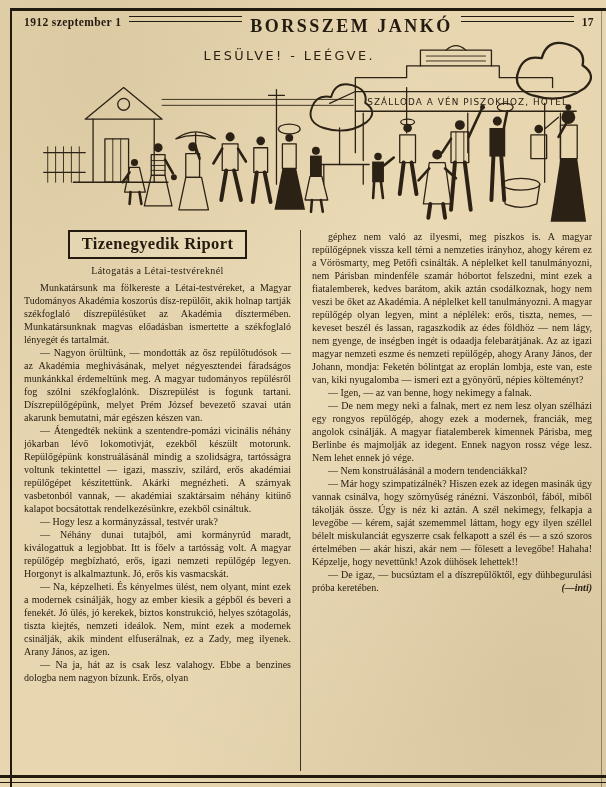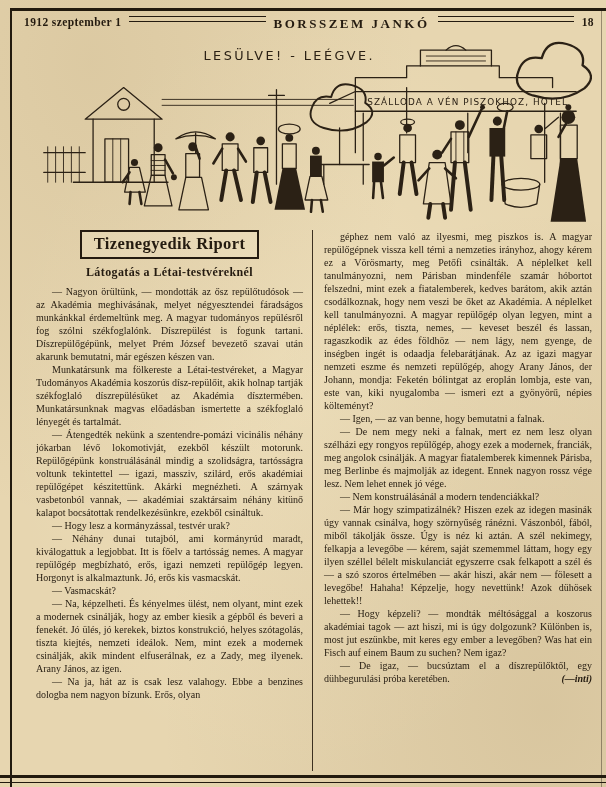--- a/index.html
+++ b/index.html
@@ -18,54 +18,54 @@
   }
   
   .frame-left{position:absolute;left:10px;top:8px;bottom:0;width:2px;background:#221a0e;}
   .frame-right{position:absolute;right:4px;top:8px;bottom:0;width:1px;background:rgba(34,26,14,.4);}
   .top-rule{position:absolute;top:8px;left:10px;right:0;height:3px;background:#221a0e;}
   .bottom-rule{position:absolute;bottom:4px;left:0;right:0;height:4px;border-top:3px solid #221a0e;border-bottom:1px solid #221a0e;}
   
   .header{position:absolute;top:16px;left:24px;right:12px;display:flex;gap:8px;
     font-weight:bold;font-size:11.5px;letter-spacing:.4px;}
   .h-rule{flex:1;height:4px;border-top:1px solid #241b10;border-bottom:1px solid #241b10;}
-  .h-masthead{font-size:13px;letter-spacing:2.5px;}
+  .h-masthead{font-size:18px;letter-spacing:2.5px;}
   
   .cartoon{position:absolute;top:32px;left:28px;right:14px;height:194px;}
   .cartoon svg{width:100%;height:100%;}
   .ln{fill:none;stroke:#2b2115;stroke-width:1.3;stroke-linecap:round;stroke-linejoin:round;}
   .thin{stroke-width:.9;}
   .ink{fill:#2b2115;stroke:none;}
   .leg{stroke:#2b2115;stroke-width:4;stroke-linecap:round;}
   .leg3{stroke:#2b2115;stroke-width:2.6;stroke-linecap:round;}
   .cap-text{font-family:"DejaVu Sans",sans-serif;fill:#2b2115;}
   
-  .columns{position:absolute;top:230px;left:24px;right:14px;bottom:16px;display:flex;overflow:hidden;margin-left:12px;}
+  .columns{position:absolute;top:230px;left:24px;right:14px;bottom:16px;display:flex;overflow:hidden;}
   .col-left{width:276px;padding-right:9px;box-sizing:border-box;}
   .col-right{flex:1;border-left:1.3px solid #3c3020;padding-left:11px;box-sizing:border-box;}
   .title-box{width:max-content;margin:0 auto 6px;border:2px solid #241b10;padding:2px 12px 3px;background:rgba(255,248,225,.15);}
   .title-box h1{margin:0;font-size:16.5px;font-weight:bold;letter-spacing:.4px;}
-  .subtitle{margin:2px 0 5px;text-align:center;font-size:12px;font-weight:bold;letter-spacing:.4px;}
+  .subtitle{margin:2px 0 5px;text-align:center;font-size:10px;font-weight:normal;letter-spacing:.4px;}
   .para{margin:0;font-size:10px;line-height:13px;text-align:justify;text-indent:16px;}
   .sig{float:right;font-style:italic;font-weight:bold;}
 </style>
 </head>
 <body>
 
 <div class="page">
   <div class="top-rule"></div>
   <div class="frame-left"></div>
   <div class="frame-right"></div>
 
   <header class="header">
     <span>1912 szeptember 1</span>
     <span class="h-rule"></span>
     <span class="h-masthead">BORSSZEM JANKÓ</span>
     <span class="h-rule"></span>
-    <span>18</span>
+    <span>17</span>
   </header>
 
   <figure class="cartoon" style="margin:0;">
     <svg viewBox="0 0 572 192" preserveAspectRatio="xMidYMid meet">
       <text class="cap-text" x="178" y="26" font-size="13" letter-spacing="2.5">LESÜLVE! - LEÉGVE.</text>
 
       <g>
         <path class="ln" d="M58,86 L97,54 L136,86 M58,86 H136"></path>
         <path class="ln" d="M66,86 V150 M128,86 V150 M46,150 H142"></path>
         <circle class="ln" cx="97" cy="71" r="6"></circle>
@@ -208,38 +208,36 @@
     </svg>
   </figure>
 
   <main class="columns">
     <section class="col-left">
       <div class="title-box">
         <h1>Tizenegyedik Riport</h1>
       </div>
       <h2 class="subtitle">Látogatás a Létai-testvéreknél</h2>
       <div>
+          <p class="para">Munkatársunk ma fölkereste a Létai-testvéreket, a Magyar Tudományos Akadémia koszorús dísz-repülőit, akik holnap tartják székfoglaló díszrepülésüket az Akadémia dísztermében. Munkatársunknak magvas előadásban ismertette a székfoglaló lényegét és tartalmát.</p>
           <p class="para">— Nagyon örültünk, — mondották az ősz repülőtudósok — az Akadémia meghivásának, melyet négyesztendei fáradságos munkánkkal érdemeltünk meg. A magyar tudományos repülésről fog szólni székfoglalónk. Díszrepülést is fogunk tartani. Díszrepülőgépünk, melyet Prém József bevezető szavai után akarunk bemutatni, már egészen készen van.</p>
-          <p class="para">Munkatársunk ma fölkereste a Létai-testvéreket, a Magyar Tudományos Akadémia koszorús dísz-repülőit, akik holnap tartják székfoglaló díszrepülésüket az Akadémia dísztermében. Munkatársunknak magvas előadásban ismertette a székfoglaló lényegét és tartalmát.</p>
           <p class="para">— Átengedték nekünk a szentendre-pomázi vicinális néhány jókarban lévő lokomotivját, ezekből készült motorunk. Repülőgépünk konstruálásánál mindig a szolidságra, tartósságra voltunk tekintettel — igazi, massziv, szilárd, erős akadémiai repülőgépet készitettünk. Akárki megnézheti. A szárnyak vasbetonból vannak, — akadémiai szaktársaim néhány kitünő kalapot bocsátottak rendelkezésünkre, ezekből csináltuk.</p>
           <p class="para">— Hogy lesz a kormányzással, testvér urak?</p>
-          <p class="para">— Néhány dunai tutajból, ami kormányrúd maradt, kiválogattuk a legjobbat. Itt is főelv a tartósság nemes. A magyar repülőgép megbízható, erős, igazi nemzeti repülőgép legyen. Horgonyt is alkalmaztunk. Jó, erős kis vasmacskát.</p>
-          <p class="para">— Vasmacskát?</p>
+          <p class="para">— Néhány dunai tutajból, ami kormányrúd maradt, kiválogattuk a legjobbat. Itt is főelv a tartósság volt. A magyar repülőgép megbízható, erős, igazi nemzeti repülőgép legyen. Horgonyt is alkalmaztunk. Jó, erős kis vasmacskát.</p>
           <p class="para">— Na, képzelheti. És kényelmes ülést, nem olyant, mint ezek a modernek csinálják, hogy az ember kiesik a gépből és beveri a fenekét. Jó ülés, jó kerekek, biztos konstrukció, helyes szótagolás, tiszta kiejtés, nemzeti ideálok. Nem, mint ezek a modernek csinálják, akik mindent elfuserálnak, ez a Zady, meg ilyenek. Arany János, az igen.</p>
           <p class="para">— Na ja, hát az is csak lesz valahogy. Ebbe a benzines dologba nem nagyon bízunk. Erős, olyan</p>
         </div>
     </section>
 
     <section class="col-right">
       <div>
           <p class="para">géphez nem való az ilyesmi, meg piszkos is. A magyar repülőgépnek vissza kell térni a nemzeties irányhoz, ahogy kérem ez a Vörösmarty, meg Petőfi csinálták. A néplelket kell tanulmányozni, nem Párisban mindenféle szamár hóbortot felszedni, mint ezek a fiatalemberek, kedves barátom, akik aztán csodálkoznak, hogy nem veszi be őket az Akadémia. A néplelket kell tanulmányozni. A magyar repülőgép olyan legyen, mint a néplélek: erős, tiszta, nemes, — keveset beszél és lassan, ragaszkodik az édes földhöz — nem lágy, nem gyenge, de inségben ingét is odaadja felebarátjának. Az az igazi magyar nemzeti eszme és nemzeti repülőgép, ahogy Arany János, der Johann, mondja: Feketén bólintgat az eroplán lombja, este van, este van, kiki nyugalomba — ismeri ezt a gyönyörű, népies költeményt?</p>
-          <p class="para">— Igen, — az van benne, hogy bemutatni a falnak.</p>
+          <p class="para">— Igen, — az van benne, hogy nekimegy a falnak.</p>
           <p class="para">— De nem megy neki a falnak, mert ez nem lesz olyan szélházi egy rongyos repülőgép, ahogy ezek a modernek, franciák, meg angolok csinálják. A magyar fiatalemberek kimennek Párisba, meg Berlinbe és majmolják az idegent. Ennek nagyon rossz vége lesz. Nem lehet ennek jó vége.</p>
           <p class="para">— Nem konstruálásánál a modern tendenciákkal?</p>
           <p class="para">— Már hogy szimpatizálnék? Hiszen ezek az idegen masinák úgy vannak csinálva, hogy szörnyűség ránézni. Vászonból, fából, miből tákolják össze. Úgy is néz ki aztán. A szél nekimegy, felkapja a levegőbe — kérem, saját szememmel láttam, hogy egy ilyen széllel bélelt miskulanciát egyszerre csak felkapott a szél és — a szó szoros értelmében — akár hiszi, akár nem — fölesett a levegőbe! Hahaha! Képzelje, hogy nevettünk! Azok dühösek lehettek!!</p>
-          <p class="para">— Hogy képzeli? — mondták méltósággal a koszorus akadémiai tagok — azt hiszi, mi is úgy dolgozunk? Különben is, most jut eszünkbe, mit keres egy ember a levegőben? Was hat ein Fisch auf einem Baum zu suchen? Nem igaz?</p>
         </div>
       <p class="para"><span>— De igaz, — bucsúztam el a díszrepülőktől, egy dühbegurulási próba keretében.</span> <span class="sig">(—inti)</span></p>
     </section>
   </main>
 
   <div class="bottom-rule"></div>
 </div>
 
 </body></html>

